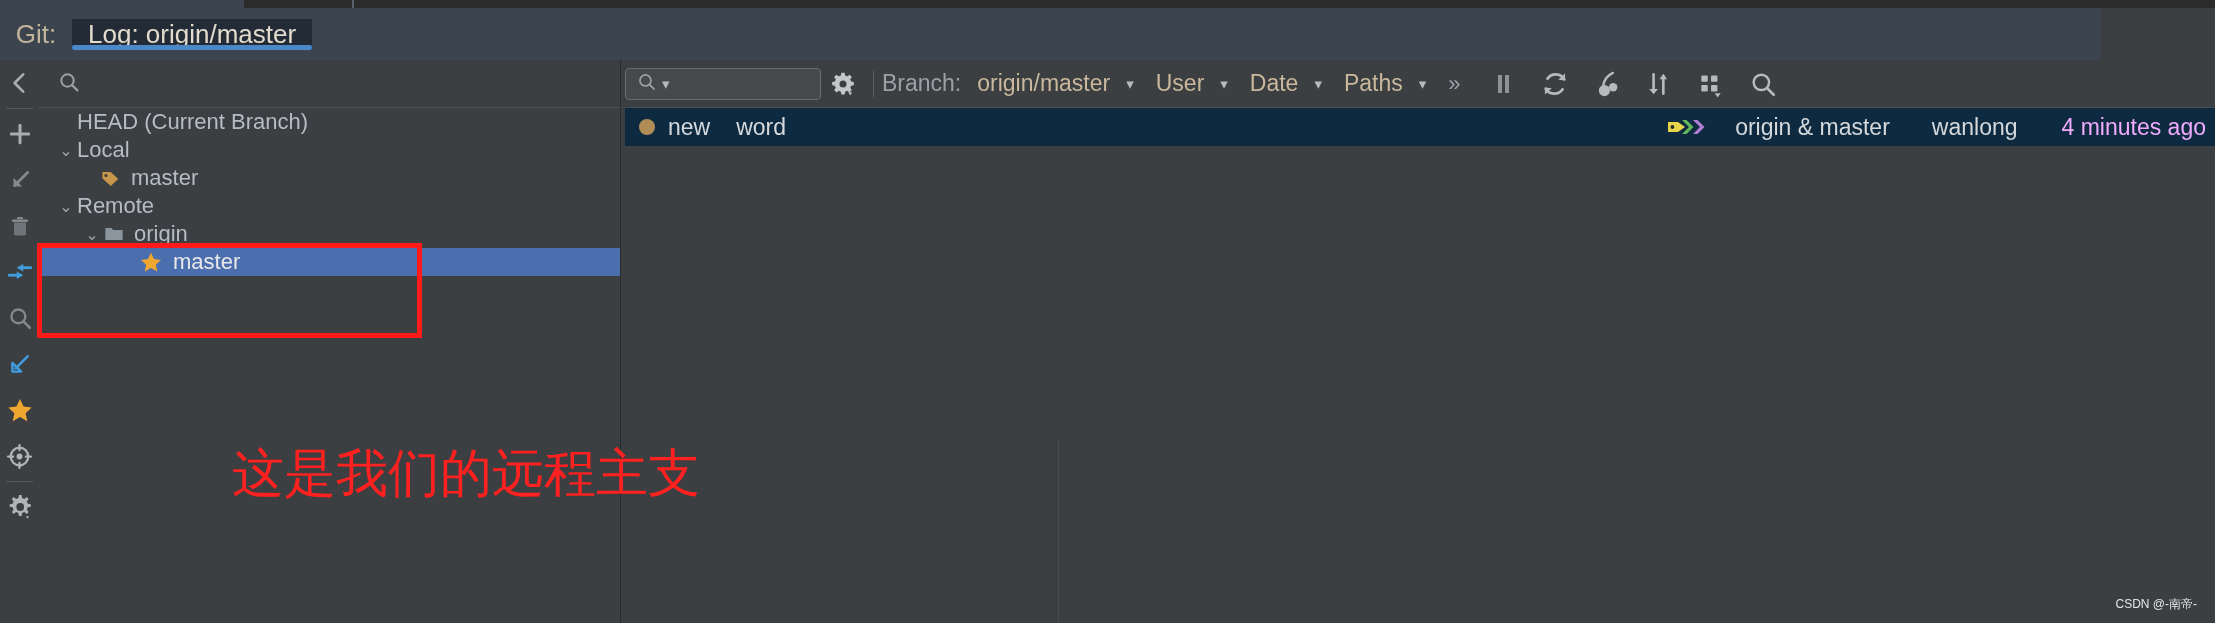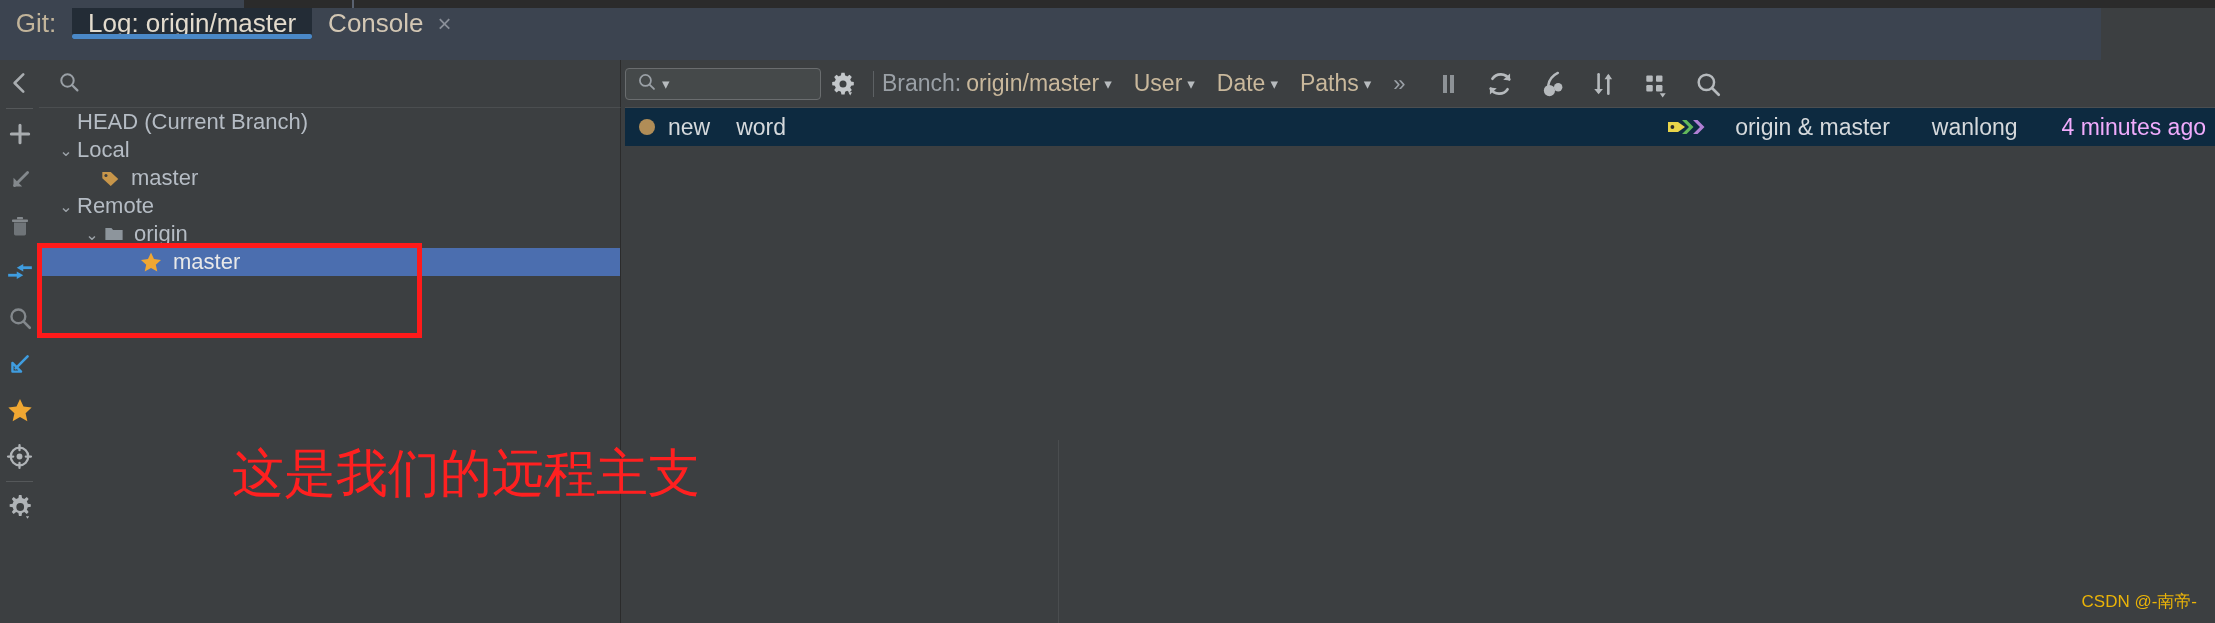--- a/index.html
+++ b/index.html
@@ -15,21 +15,21 @@
     position: absolute; top: 0; left: 0; width: 2215px; height: 8px;
     background: #2b2b2b;
   }
   .top-strip .seg-a { position:absolute; left:0; top:0; width:244px; height:8px; background:#3c4450; }
   .top-strip .seg-line { position:absolute; left:352px; top:0; width:2px; height:8px; background:#5a6270; }
 
   
   .tabbar {
     position: absolute; top: 8px; left: 0; width: 2101px; height: 52px;
     background: #3c4450;
-    display: flex; align-items: flex-start;
+    display: flex; align-items: center;
   }
   .git-label {
     width: 72px; display: flex; align-items: center; justify-content: center;
     color: #c2b49a; font-size: 26px;
   }
   .tab {
     position: relative; display: flex; align-items: center; gap: 14px;
     padding: 0 16px; color: #d3c7b4; font-size: 26px; cursor: default;
   }
   .tab.active { background: #232c36; color: #e3dbcd; }
@@ -84,21 +84,21 @@
     display: flex; align-items: center; background: #3c3f41;
   }
   .search-box {
     width: 196px; height: 32px; margin-left: 3px;
     background: #45494a; border: 1px solid #6a6d6f; border-radius: 4px;
     display: flex; align-items: center; padding-left: 10px; gap: 4px;
   }
   .gear-btn { width: 44px; display:flex; align-items:center; justify-content:center; }
   .tb-sep { width: 1px; height: 26px; background: #5d6164; margin: 0 8px; }
   .filter {
-    display: flex; align-items: center; gap: 5px;
+    display: flex; align-items: center; gap: 16px;
     font-size: 23px; margin-right: 22px; white-space: nowrap;
   }
   .filter .f-key { color: #9aa0a6; }
   .filter .f-val { color: #c9b89c; }
   .filter .f-plain { color: #c9b89c; }
   .caret { color: #b7bbbe; font-size: 15px; }
   .chevrons { color: #9aa0a6; font-size: 22px; margin-right: 16px; }
   .tb-icon { width: 52px; height: 47px; display:flex; align-items:center; justify-content:center; }
 
   .log-panel {
@@ -130,43 +130,39 @@
     width: 385px; height: 95px;
     border: 5px solid #ff1a1a; pointer-events: none; z-index: 40;
   }
   .cn-note {
     position: absolute; left: 232px; top: 447px;
     color: #ff2020; font-size: 52px; line-height: 1;
     font-family: "DejaVu Sans", sans-serif; white-space: nowrap; z-index: 40;
   }
   .watermark {
     position: absolute; right: 18px; bottom: 10px;
-    color: #eab308; font-size: 17px; z-index: 40;
+    color: #e5e5e5; font-size: 12px; z-index: 40;
   }
   .divider-v {
     position: absolute; left: 1058px; top: 440px; width: 1px; height: 183px;
     background: #4a4d4f; z-index: 5;
   }
 </style>
 </head>
 <body>
 
 <div class="top-strip">
   <div class="seg-a"></div>
   <div class="seg-line"></div>
 </div>
 
 <div class="tabbar">
   <div class="git-label">Git:</div>
   <div class="tab active">
     <span>Log: origin/master</span>
-  </div>
-  <div class="tab">
-    <span>Console</span>
-    <span class="close-x">×</span>
   </div>
 </div>
 
 <div class="left-toolbar">
 
   <div class="lt-icon">
     <svg width="26" height="26" viewBox="0 0 24 24">
         <path d="M15 4 L7 12 L15 20" fill="none" stroke="#a9adb0" stroke-width="2.4" stroke-linecap="round" stroke-linejoin="round"></path>
       </svg>
   </div>

